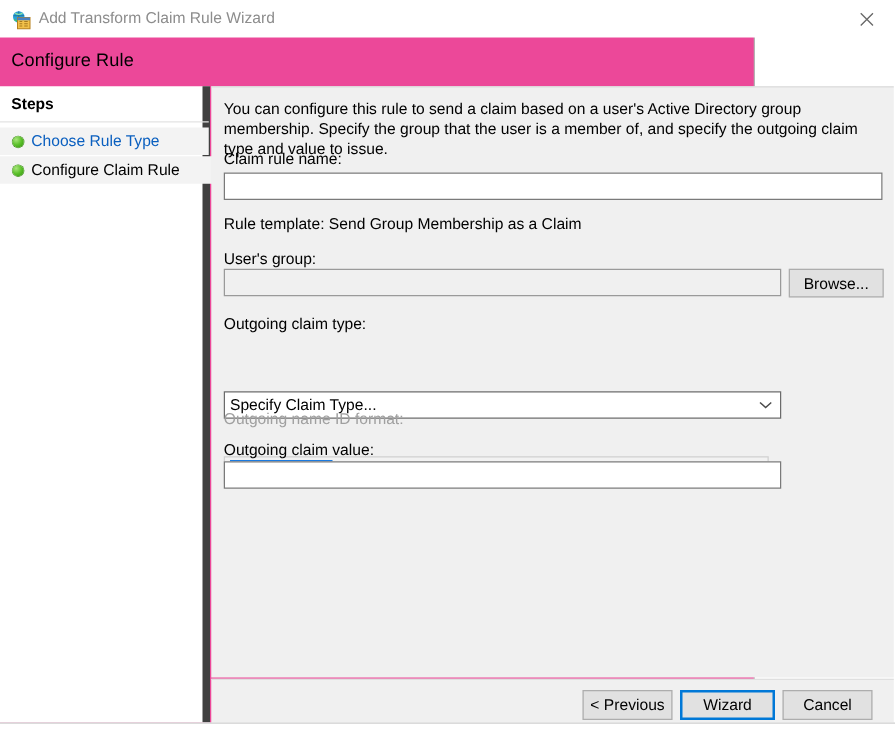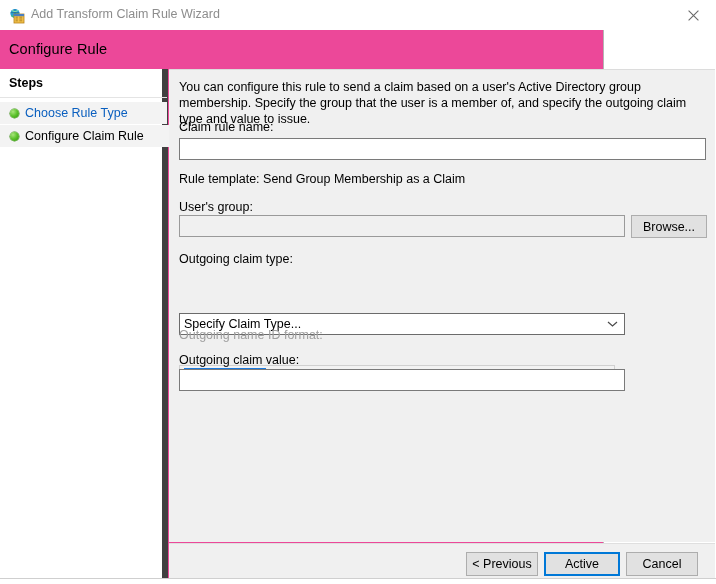--- a/index.html
+++ b/index.html
@@ -323,19 +323,19 @@
 
     <div class="field-label" style="left:10px; top:283px;">Outgoing claim value:</div>
     <div class="textbox" style="left:10px; top:299px; width:446px;">
       <input type="text" value="" style="">
     </div>
 
   </div>
 
   <div class="footer">
     <div class="button" style="left:297px; top:8px; width:72px; height:24px;">&lt; Previous</div>
-    <div class="button default" style="left:375px; top:8px; width:76px; height:24px;">Active</div>
+    <div class="button default" style="left:375px; top:8px; width:76px; height:24px;">Wizard</div>
     <div class="button" style="left:457px; top:8px; width:72px; height:24px;">Cancel</div>
   </div>
 
   <div class="bottom-strip"></div>
 
 </div>
 
 </body></html>

